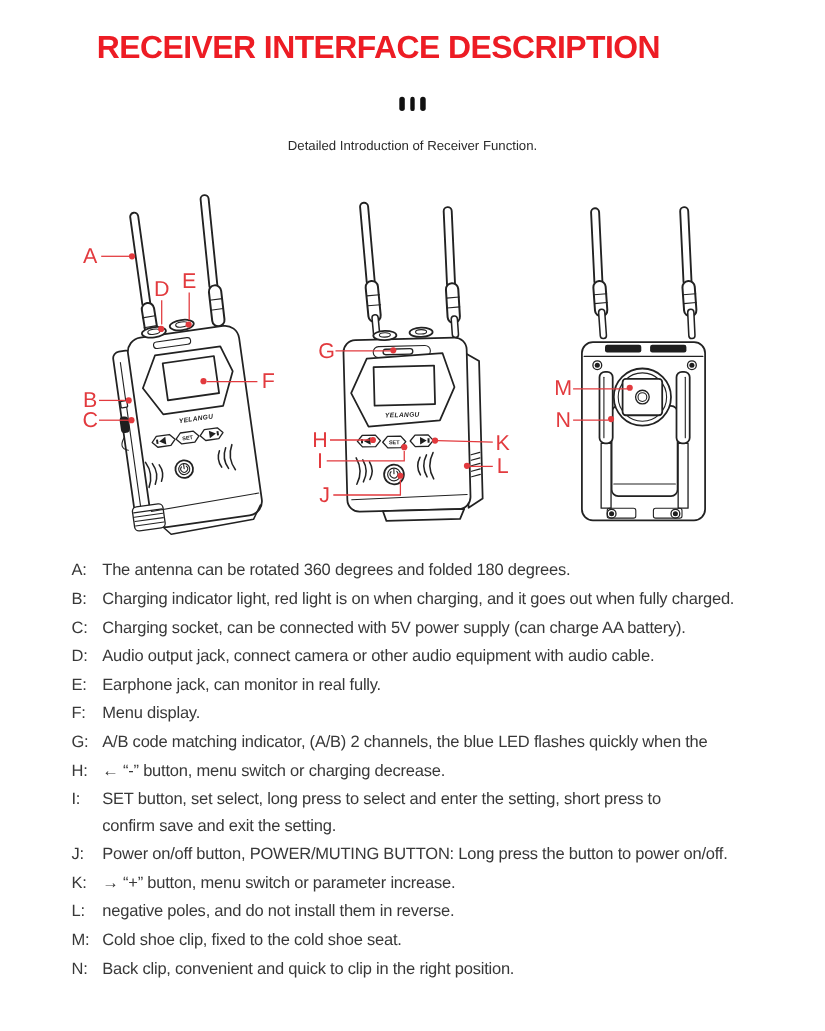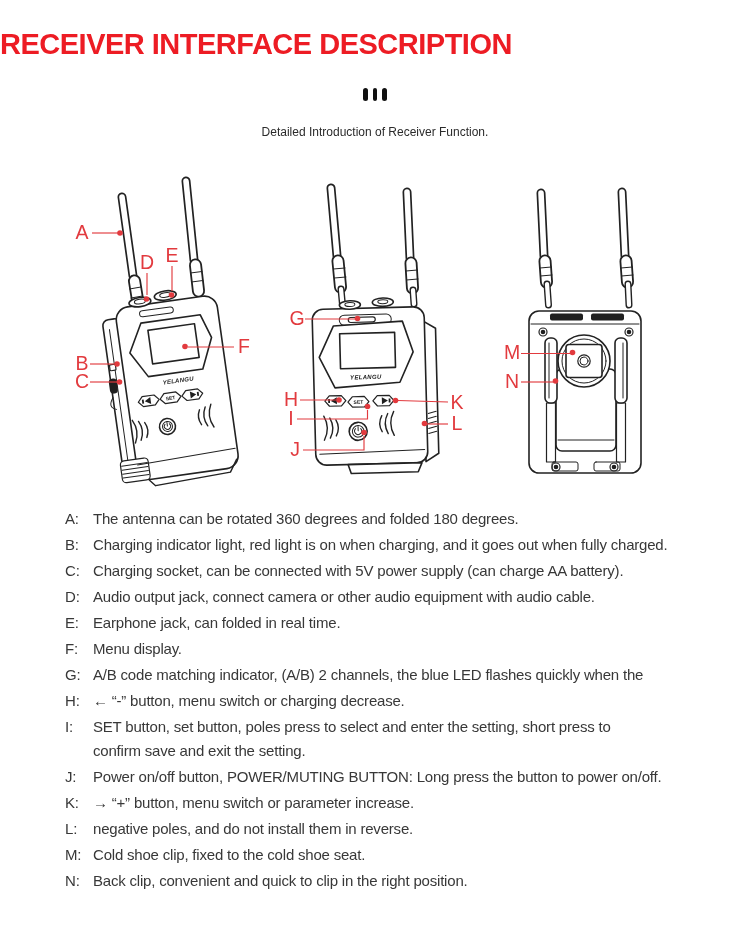--- a/index.html
+++ b/index.html
@@ -4,21 +4,21 @@
 <style>
   :root{
     --accent-red:#ed1c24; --label-red:#e23a3e; --line-black:#222222; --text-dark:#383838;
   }
   html,body{margin:0;padding:0;}
   body{
     width:750px;height:937px;position:relative;background:#ffffff;overflow:hidden;
     font-family:"Liberation Sans","DejaVu Sans",sans-serif;
   }
   .title{
-    position:absolute;top:28px;left:0;width:688px;text-align:left;
+    position:absolute;top:28px;left:0;width:688px;text-align:center;
     font-size:29px;font-weight:700;letter-spacing:-0.5px;color:var(--accent-red);
   }
   .bars{position:absolute;top:88px;left:0;width:750px;display:flex;justify-content:center;gap:5px;}
   .bars span{display:block;width:4.5px;height:13px;border-radius:2.5px;background:#111;}
   .subtitle{
     position:absolute;top:125px;left:0;width:750px;text-align:center;
     font-size:12px;color:#2b2b2b;
   }
   .diagram{position:absolute;top:172px;left:0;}
 
@@ -335,21 +335,21 @@
   </div>
   <div class="desc-item">
     <span class="desc-key">D:</span>
     <div class="desc-lines">
         <div>Audio output jack, connect camera or other audio equipment with audio cable.</div>
       </div>
   </div>
   <div class="desc-item">
     <span class="desc-key">E:</span>
     <div class="desc-lines">
-        <div>Earphone jack, can folded in real time.</div>
+        <div>Earphone jack, can monitor in real fully.</div>
       </div>
   </div>
   <div class="desc-item">
     <span class="desc-key">F:</span>
     <div class="desc-lines">
         <div>Menu display.</div>
       </div>
   </div>
   <div class="desc-item">
     <span class="desc-key">G:</span>
@@ -359,21 +359,21 @@
   </div>
   <div class="desc-item">
     <span class="desc-key">H:</span>
     <div class="desc-lines">
         <div>← “-” button, menu switch or charging decrease.</div>
       </div>
   </div>
   <div class="desc-item">
     <span class="desc-key">I:</span>
     <div class="desc-lines">
-        <div>SET button, set button, poles press to select and enter the setting, short press to</div>
+        <div>SET button, set select, long press to select and enter the setting, short press to</div>
         <div>confirm save and exit the setting.</div>
       </div>
   </div>
   <div class="desc-item">
     <span class="desc-key">J:</span>
     <div class="desc-lines">
         <div>Power on/off button, POWER/MUTING BUTTON: Long press the button to power on/off.</div>
       </div>
   </div>
   <div class="desc-item">

